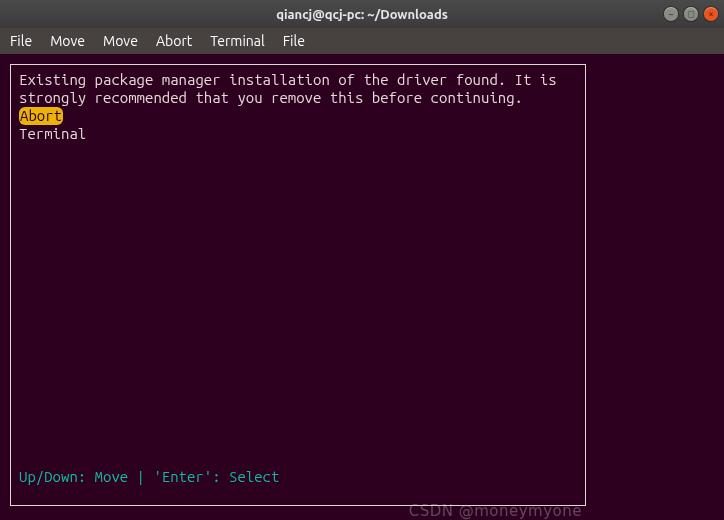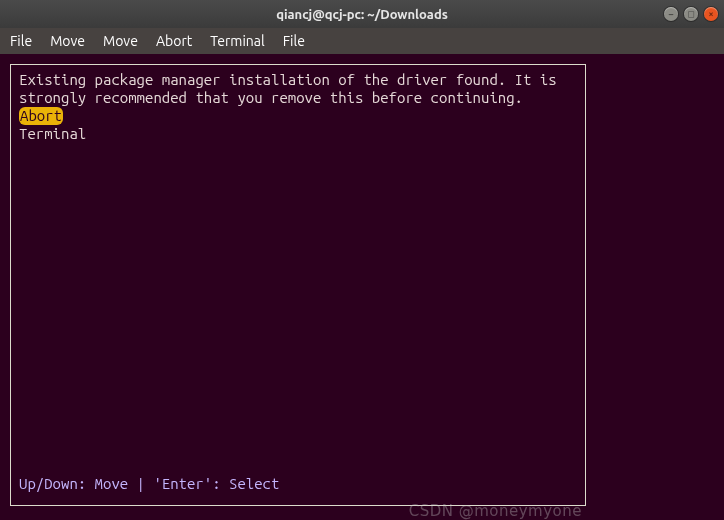--- a/index.html
+++ b/index.html
@@ -64,24 +64,24 @@
     font-family: "Ubuntu Mono", "DejaVu Sans Mono", monospace;
     font-size: 15px;
     line-height: 18px;
     color: #e6d9d8;
     white-space: pre-wrap;
   }
   .opt { display: inline-block; }
   .opt.selected { background: #eab308; color: #2c001e; padding: 0 1px; border-radius: 6px; }
   .hint {
     position: absolute;
-    left: 8px; bottom: 13px;
+    left: 8px; bottom: 20px;
     font-family: "Ubuntu Mono", "DejaVu Sans Mono", monospace;
     font-size: 15px;
-    color: #c4b5fd;
+    color: #14b8a6;
     margin-top: 8px;
   }
   .watermark {
     position: absolute;
     right: 14px; bottom: 0;
     font-size: 15px;
     color: rgba(200,200,200,0.35);
     letter-spacing: 0.5px;
     font-family: "DejaVu Sans", sans-serif;
     pointer-events: none;

